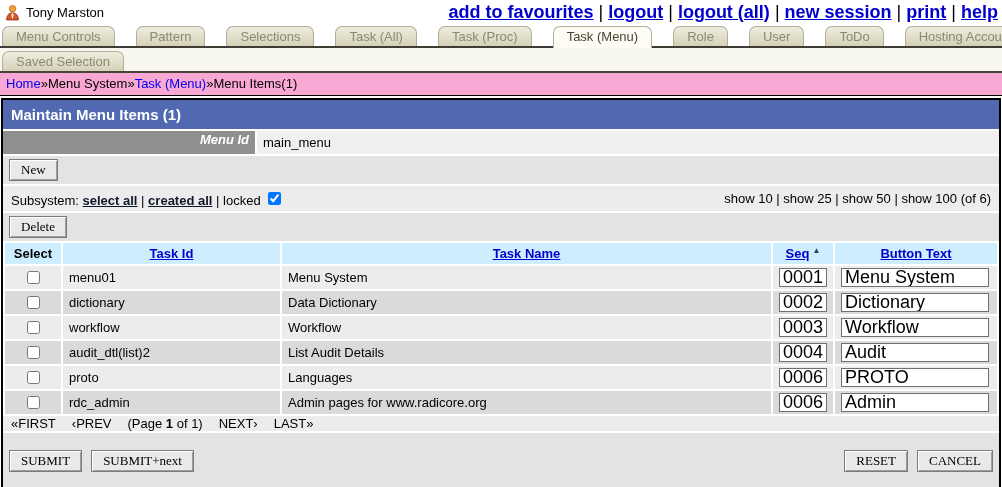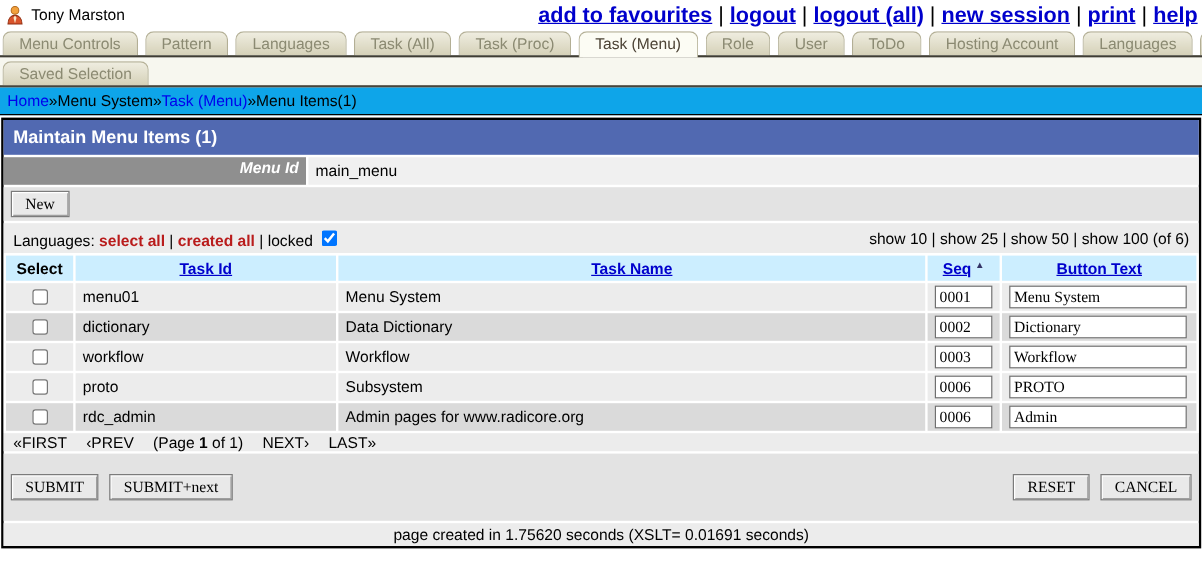--- a/index.html
+++ b/index.html
@@ -6,52 +6,52 @@
   .page{width:1002px;height:487px;font-family:"Liberation Sans",sans-serif;font-size:13px;color:#000;box-sizing:border-box;overflow:hidden;background:#fff;}
   
   .topbar{display:flex;justify-content:space-between;align-items:center;padding:2px 4px 1px 4px;height:20px;}
   .user{display:flex;align-items:center;gap:5px;font-size:13px;}
   .usericon svg{display:block;}
   .toplinks{font-size:18px;}
   .toplink{color:#0000cc;font-weight:bold;text-decoration:underline;cursor:pointer;}
   .sep{color:#000;}
   
   .tabs1{display:flex;align-items:flex-end;padding:2px 0 0 2px;border-bottom:2px solid #3f3d33;height:21px;}
-  .tab{background:linear-gradient(#efede0,#d5d1b8);border:1px solid #b3af95;border-bottom:none;border-radius:7px 7px 0 0;padding:2px 13px 2px 13px;color:#8b8a72;font-size:13px;margin-right:6px;white-space:nowrap;cursor:pointer;}
+  .tab{background:linear-gradient(#efede0,#d5d1b8);border:1px solid #b3af95;border-bottom:none;border-radius:7px 7px 0 0;padding:2px 13px 2px 13px;color:#8b8a72;font-size:13px;margin-right:21px;white-space:nowrap;cursor:pointer;}
   .tab.active{background:#fcfcf4;color:#4c4335;position:relative;z-index:2;margin-bottom:-2px;padding-bottom:4px;}
   .tabs2{display:flex;align-items:flex-end;background:#f7f7ef;border-bottom:2px solid #47443a;padding:2px 0 0 2px;height:21px;}
   
-  .crumbbar{background:#0ea5e9;border-bottom:1px solid #000;padding:3px 6px 3px 6px;font-size:13px;height:16px;}
+  .crumbbar{background:#f9a8d4;border-bottom:1px solid #000;padding:3px 6px 3px 6px;font-size:13px;height:16px;}
   .crumb-link{color:#0000ee;cursor:pointer;}
   .crumb-text{color:#000;}
   
   .box{margin:2px 1px 0 1px;border:2px solid #000;background:#fff;}
   .titlebar{background:#5169b1;color:#fff;font-weight:bold;font-size:15px;padding:6px 8px;margin-bottom:2px;}
   .formrow{display:grid;grid-template-columns:252px 1fr;gap:2px;margin-bottom:2px;}
   .flabel{background:#8f8f8f;color:#fff;font-style:italic;font-weight:bold;text-align:right;padding:1px 6px;font-size:13px;}
   .fvalue{background:#f0f0f0;padding:4px 6px;font-size:13px;}
   .actionrow{background:#e3e3e3;padding:3px 6px;margin-bottom:2px;}
   .btn{font-family:Liberation Serif, serif;font-size:13px;padding:2px 11px;background:#e9e9e9;border:1px solid #7b7b7b;box-shadow:inset 1px 1px 0 #fff, inset -1px -1px 0 #9e9e9e;cursor:pointer;color:#000;}
   .selrow{background:#ececec;display:flex;justify-content:space-between;align-items:center;padding:3px 8px;font-size:13px;margin-bottom:2px;}
-  .sellink{color:#b91c1c;font-weight:bold;cursor:pointer;}
+  .sellink{color:#0f172a;font-weight:bold;text-decoration:underline;cursor:pointer;}
   .showopts{color:#000;}
   
   table.grid{border-collapse:separate;border-spacing:2px;width:100%;background:#fff;margin:-2px 0 0 0;}
   table.grid th{background:#cceeff;font-size:13px;font-weight:bold;padding:2px 4px;height:17px;}
   th .collink{color:#0000cc;text-decoration:underline;cursor:pointer;}
   .sortarrow{font-size:8px;color:#333366;vertical-align:top;margin-left:3px;}
   table.grid td{font-size:13px;padding:1px 6px;height:21px;}
   tr.odd td{background:#ececec;}
   tr.even td{background:#dadada;}
   .c-select{width:44px;text-align:center;margin-top:28px;}
   .c-taskid{width:205px;}
   .c-seq{width:48px;}
   .c-btntext{width:150px;}
   td.c-select{text-align:center;}
-  .txtinput{font-family:Liberation Serif, serif;font-size:13px;border:1px solid #6f6f6f;background:#fff;padding:1px 3px;height:15px;}
+  .txtinput{font-family:Liberation Sans, sans-serif;font-size:18px;border:1px solid #6f6f6f;background:#fff;padding:1px 3px;height:15px;}
   .seq-input{width:40px;}
   .btntext-input{width:140px;}
   
   .pagerow{background:#ececec;text-align:left;font-size:13px;padding:0;margin-bottom:2px;}
   .pg-item{margin:0 8px;color:#000;cursor:pointer;}
   .pg-page{margin:0 8px;color:#000;}
   .btnrow{background:#e3e3e3;display:flex;align-items:center;padding:17px 6px;gap:9px;margin-bottom:2px;}
   .flexspace{flex:1;}
   .footbar{background:#ececec;text-align:center;font-size:13px;padding:2px;}
 </style>
@@ -70,21 +70,21 @@
         </svg>
       </span>
       <span>Tony Marston</span>
     </div>
     <div class="toplinks"><a class="toplink">add to favourites</a><span class="sep"> | </span><a class="toplink">logout</a><span class="sep"> | </span><a class="toplink">logout (all)</a><span class="sep"> | </span><a class="toplink">new session</a><span class="sep"> | </span><a class="toplink">print</a><span class="sep"> | </span><a class="toplink">help</a></div>
   </div>
 
   <div class="tabs1">
       <span class="tab">Menu Controls</span>
       <span class="tab">Pattern</span>
-      <span class="tab">Languages</span>
+      <span class="tab">Selections</span>
       <span class="tab">Task (All)</span>
       <span class="tab">Task (Proc)</span>
       <span class="tab active">Task (Menu)</span>
       <span class="tab">Role</span>
       <span class="tab">User</span>
       <span class="tab">ToDo</span>
       <span class="tab">Hosting Account</span>
       <span class="tab">Languages</span>
       <span class="tab">MOTD</span>
     </div>
@@ -105,31 +105,34 @@
           <div class="fvalue">main_menu</div>
         </div>
       </div>
 
     <div class="actionrow">
       <button class="btn">New</button>
     </div>
 
     <div class="selrow">
       <span>
-        <span>Languages:</span>
+        <span>Subsystem:</span>
         <span class="sellink">select all</span>
         <span class="sep"> | </span>
         <span class="sellink">created all</span>
         <span class="sep"> | </span>
         <span>locked</span>
         <input type="checkbox" checked="true" style="">
       </span>
       <span class="showopts"><span>show 10</span><span class="sep"> | </span><span>show 25</span><span class="sep"> | </span><span>show 50</span><span class="sep"> | </span><span>show 100</span><span> (of 6)</span></span>
     </div>
 
+    <div class="actionrow">
+      <button class="btn">Delete</button>
+    </div>
 
     <table class="grid">
       <thead>
         <tr>
           <th class="c-select">Select</th>
           <th class="c-taskid"><span class="collink">Task Id</span></th>
           <th><span class="collink">Task Name</span></th>
           <th class="c-seq"><span class="collink">Seq</span><span class="sortarrow">▲</span></th>
           <th class="c-btntext"><span class="collink">Button Text</span></th>
         </tr>
@@ -149,24 +152,31 @@
             <td class="c-seq"><input class="txtinput seq-input" type="text" value="0002" style=""></td>
             <td class="c-btntext"><input class="txtinput btntext-input" type="text" value="Dictionary" style=""></td>
           </tr>
           <tr class="row odd">
             <td class="c-select"><input type="checkbox" style=""></td>
             <td class="c-taskid">workflow</td>
             <td>Workflow</td>
             <td class="c-seq"><input class="txtinput seq-input" type="text" value="0003" style=""></td>
             <td class="c-btntext"><input class="txtinput btntext-input" type="text" value="Workflow" style=""></td>
           </tr>
+          <tr class="row even">
+            <td class="c-select"><input type="checkbox" style=""></td>
+            <td class="c-taskid">audit_dtl(list)2</td>
+            <td>List Audit Details</td>
+            <td class="c-seq"><input class="txtinput seq-input" type="text" value="0004" style=""></td>
+            <td class="c-btntext"><input class="txtinput btntext-input" type="text" value="Audit" style=""></td>
+          </tr>
           <tr class="row odd">
             <td class="c-select"><input type="checkbox" style=""></td>
             <td class="c-taskid">proto</td>
-            <td>Subsystem</td>
+            <td>Languages</td>
             <td class="c-seq"><input class="txtinput seq-input" type="text" value="0006" style=""></td>
             <td class="c-btntext"><input class="txtinput btntext-input" type="text" value="PROTO" style=""></td>
           </tr>
           <tr class="row even">
             <td class="c-select"><input type="checkbox" style=""></td>
             <td class="c-taskid">rdc_admin</td>
             <td>Admin pages for www.radicore.org</td>
             <td class="c-seq"><input class="txtinput seq-input" type="text" value="0006" style=""></td>
             <td class="c-btntext"><input class="txtinput btntext-input" type="text" value="Admin" style=""></td>
           </tr>

